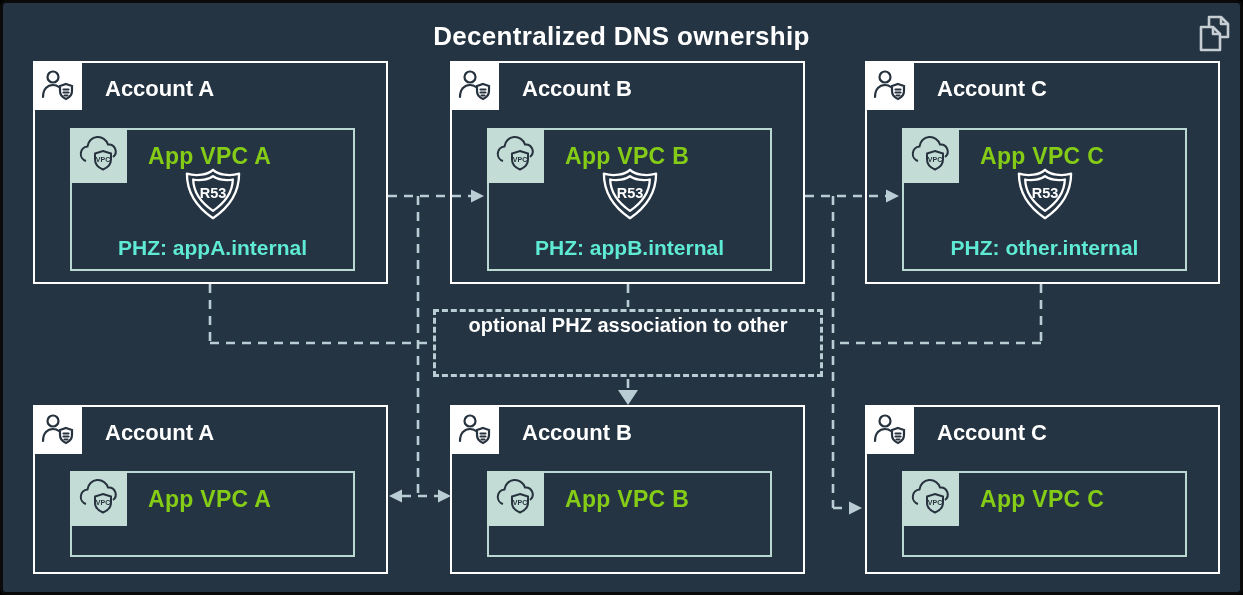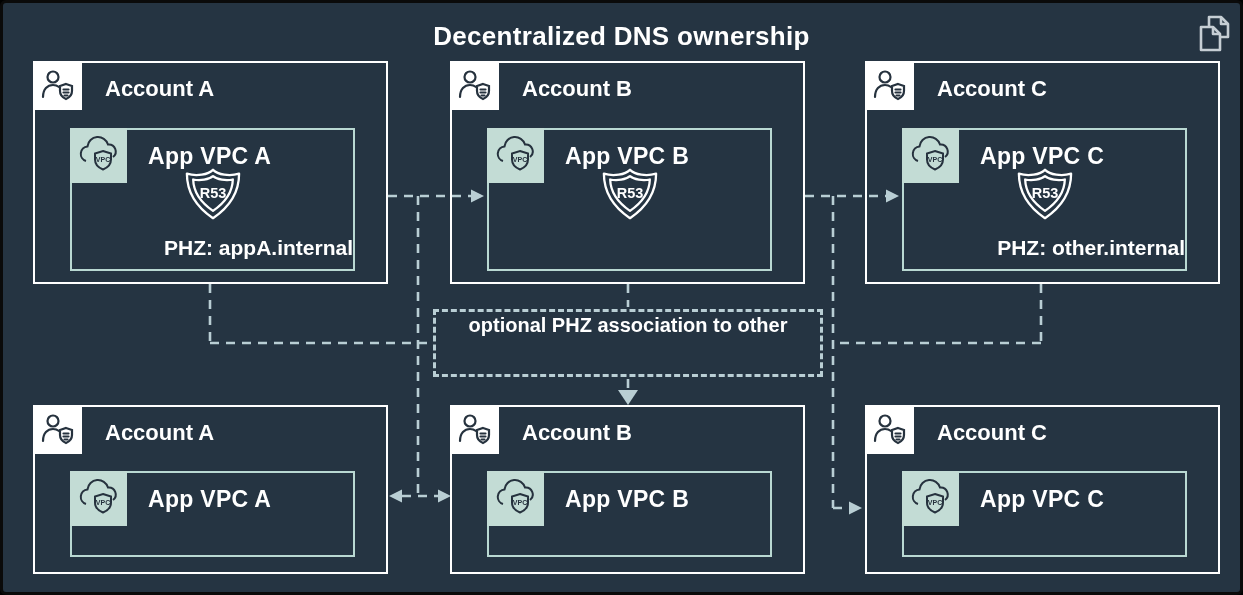--- a/index.html
+++ b/index.html
@@ -31,30 +31,30 @@
     font-size:22px;font-weight:700;
   }
   .vpc{
     position:absolute;border:2.5px solid #b9d8d2;background:transparent;
   }
   .vpc-badge{
     position:absolute;top:-2.5px;left:-2.5px;width:57px;height:55px;
     background:#c3dcd5;display:flex;align-items:center;justify-content:center;
   }
   .vpc-label{
-    position:absolute;top:13px;left:76px;color:#ffffff;
+    position:absolute;top:13px;left:76px;color:#84cc16;
     font-size:23px;font-weight:700;letter-spacing:.3px;
   }
   .r53{
     position:absolute;top:36px;left:50%;transform:translateX(-50%);
     width:58px;height:56px;
   }
   .phz{
-    position:absolute;bottom:9px;left:0;width:100%;text-align:right;
-    color:#ffffff;font-size:21px;font-weight:600;
+    position:absolute;bottom:9px;left:0;width:100%;text-align:center;
+    color:#5eead4;font-size:21px;font-weight:600;
   }
 
   
   .annotation{
     position:absolute;left:430px;top:306px;width:390px;height:68px;
     border:3px dashed #b9ced4;color:#ffffff;text-align:center;
     font-size:20px;font-weight:600;line-height:1.35;
     display:flex;flex-direction:row;justify-content:center;
   }
 </style>
@@ -153,20 +153,21 @@
         </svg>
       </div>
       <div class="vpc-label">App VPC B</div>
       <svg class="r53" viewBox="0 0 60 56">
         <g fill="none" stroke="#ffffff" stroke-width="2.4" stroke-linejoin="round">
           <path d="M30 3 C25 8 13 10 3 7 C3 20 8 38 30 53 C52 38 57 20 57 7 C47 10 35 8 30 3 Z"></path>
           <path d="M30 9.5 C26 13 16.5 14.8 9.5 13 C9.7 22 13.5 34 30 45.5 C46.5 34 50.3 22 50.5 13 C43.5 14.8 34 13 30 9.5 Z"></path>
         </g>
         <text x="30" y="32.5" text-anchor="middle" font-size="15" font-weight="bold" fill="#ffffff">R53</text>
       </svg>
+      <div class="phz">PHZ: appB.internal</div>
     </div>
   </div>
 
   <div class="account" style="left:862px;top:58px;width:355px;height:223px">
     <div class="acct-badge">
       <svg width="36" height="36" viewBox="0 0 36 36">
         <g fill="none" stroke="#26323e" stroke-width="2.2" stroke-linecap="round">
           <circle cx="14" cy="10" r="5.5"></circle>
           <path d="M4 30 c0-8 4.5-12 10-12 2.5 0 4.5.8 6 2"></path>
           <path d="M27 17 l6 2 v5 c0 4-2.5 6.5-6 8 c-3.5-1.5-6-4-6-8 v-5 z"></path>

